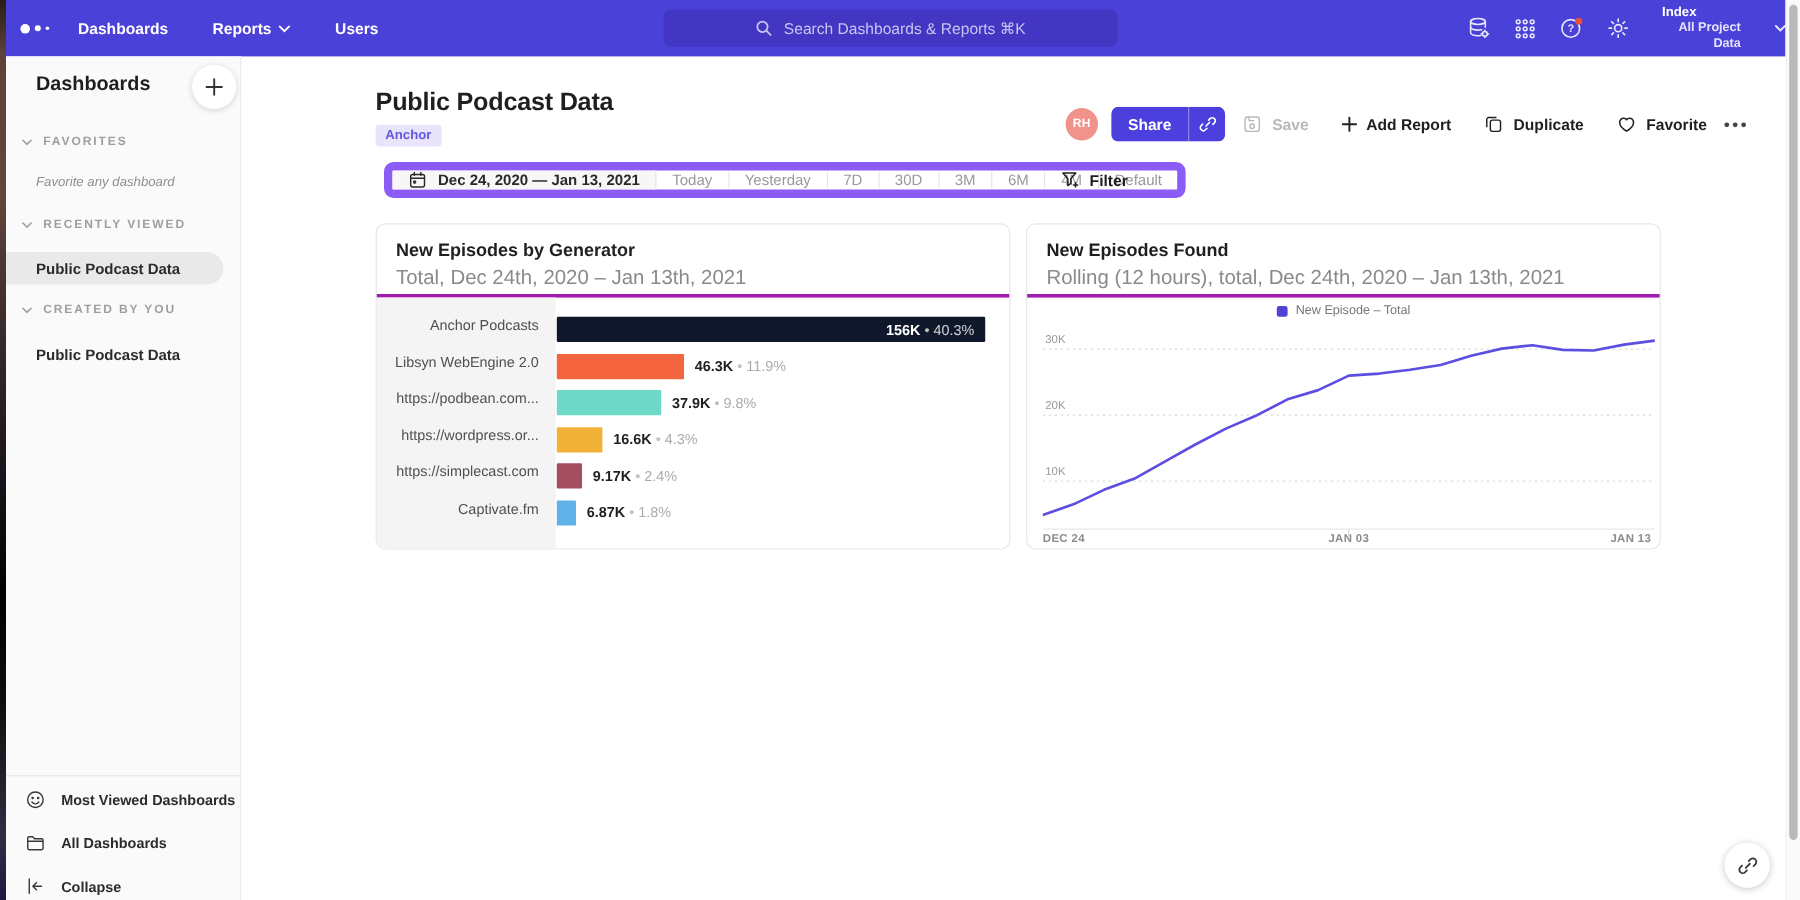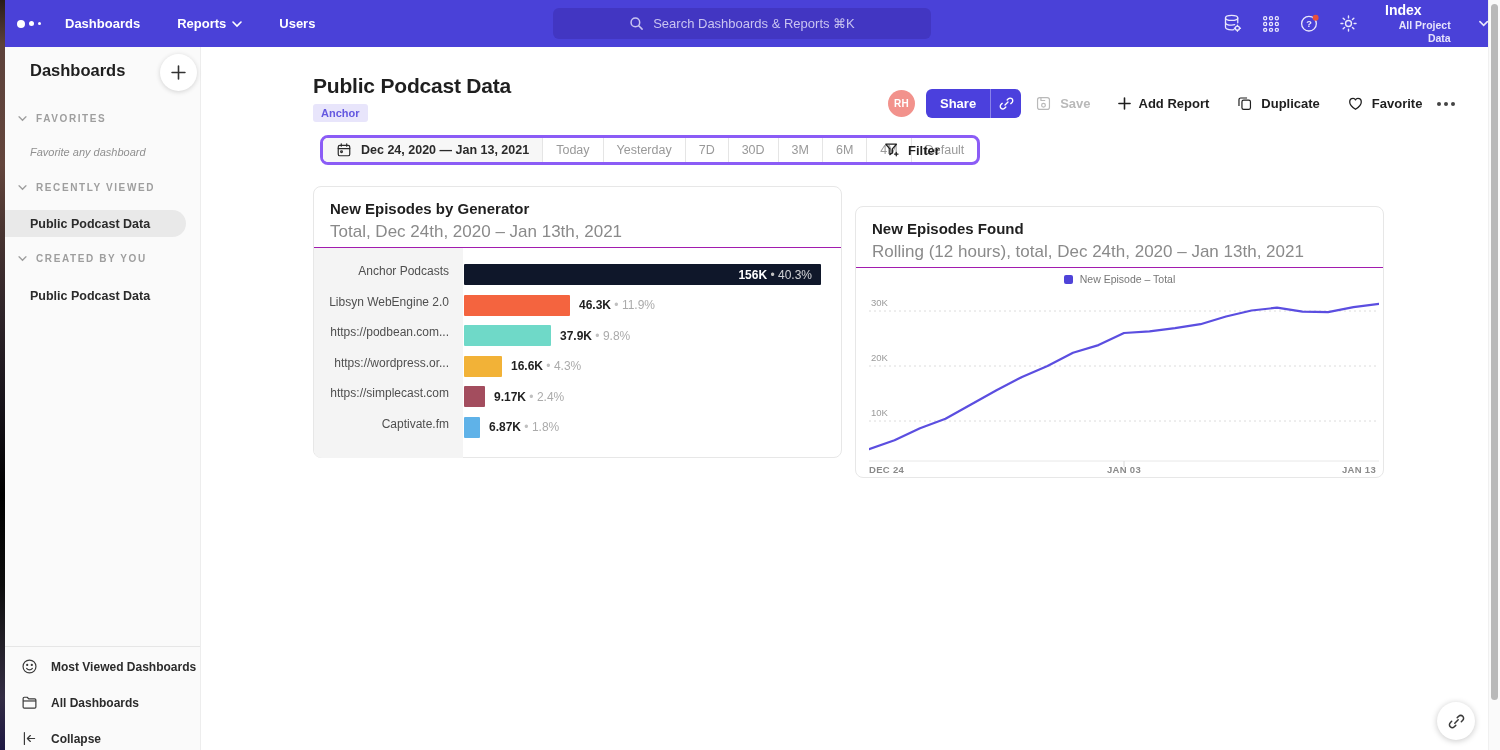--- a/index.html
+++ b/index.html
@@ -21,21 +21,21 @@
   .logo-dots i:nth-child(2){ width:5px; height:5px; }
   .logo-dots i:nth-child(3){ width:3px; height:3px; }
   .nav-menu { display:flex; align-items:center; gap:37px; margin-left:14px; }
   .nav-item { font-size:13px; font-weight:700; color:#fff; display:flex; align-items:center; gap:6px; cursor:pointer; }
   .nav-item svg { margin-top:2px; }
   .nav-search { left:553px; top:8px; width:378px; height:31px; background:#4236c2; border-radius:6px;
     display:flex; align-items:center; justify-content:center; gap:9px; color:#c9c4f1; font-size:13px; cursor:text; }
   .nav-right { position:absolute; left:1222px; top:0; height:47px; display:flex; align-items:center; gap:18px; color:#e9e7fc; }
   .nav-icon { width:22px; height:22px; display:flex; align-items:center; justify-content:center; cursor:pointer; position:relative; }
   .ws { margin-left:8px; line-height:1.25; cursor:pointer; }
-  .ws .ws-name { font-size:14px; font-weight:700; color:#fff; }
+  .ws .ws-name { font-size:11px; font-weight:700; color:#fff; }
   .ws .ws-proj { font-size:10.5px; font-weight:700; color:#e6e3fb;text-align:right; }
   .ws-chev { margin-left:10px; cursor:pointer; }
 
   
   .scroll-track { left:1488px; top:0; width:12px; height:750px; background:#fafafa; border-left:1px solid #f0f0f0; }
   .scroll-thumb { position:absolute; left:2px; top:4px; width:7px; height:696px; border-radius:4px; background:#b9b9b9; }
 
   
   .sidebar { left:5px; top:47px; width:196px; height:703px; background:#fafafa; border-right:1px solid #ededed; }
   .sb-title { position:absolute; left:25px; top:14px; font-size:16.5px; font-weight:700; color:#1e1e1e; }
@@ -62,34 +62,34 @@
   .share-split { display:flex; height:29px; margin-left:11px; border-radius:6px; overflow:hidden; cursor:pointer; }
   .share-main { background:#4b40dd; color:#fff; font-size:13px; font-weight:700; display:flex; align-items:center; padding:0 14px; }
   .share-link { background:#4b40dd; color:#fff; width:31px; display:flex; align-items:center; justify-content:center;
     border-left:1px solid rgba(255,255,255,.35); }
   .act-btn { display:flex; align-items:center; gap:8px; font-size:13px; font-weight:700; color:#1f1f1f; cursor:pointer; white-space:nowrap; }
   .act-btn.disabled { color:#b9b9b9; cursor:default; }
   .kebab { display:flex; gap:3px; cursor:pointer; }
   .kebab i { width:4px; height:4px; border-radius:50%; background:#444; display:block; }
 
   
-  .toolbar { left:320px; top:135px; height:30px; display:flex; border:3px solid #8b5cf6; border-radius:8px;
+  .toolbar { left:320px; top:135px; height:30px; display:flex; border:7px solid #8b5cf6; border-radius:8px;
     overflow:hidden; background:#fff; }
   .tb-seg { display:flex; align-items:center; padding:0 13px; font-size:12.5px; color:#999;
     border-right:1px solid #e5e5e5; cursor:pointer; white-space:nowrap; }
   .tb-seg:last-child { border-right:none; }
   .tb-date { gap:9px; color:#2a2a2a; font-weight:700; background:#f7f7f7; }
   .filter-btn { left:884px; top:135px; height:30px; display:flex; align-items:center; gap:8px;
     font-size:13px; font-weight:700; color:#1f1f1f; cursor:pointer; }
 
   
   .card { border:1px solid #e7e7e7; border-radius:8px; background:#fff; }
   .card1 { left:313px; top:186px; width:529px; height:272px; }
-  .card2 { left:855px; top:186px; width:529px; height:272px;margin-top:20px; }
-  .card-head { padding:13px 16px 11px; border-bottom:1px solid #a21caf; height:61px; }
+  .card2 { left:855px; top:186px; width:529px; height:272px; }
+  .card-head { padding:13px 16px 11px; border-bottom:3px solid #a21caf; height:61px; }
   .card-title { font-size:15px; font-weight:700; color:#1f1f1f; margin-bottom:5px; }
   .card-sub { font-size:17px; color:#8a8a8a; }
 
   
   .bar-body { position:relative; height:210px; }
   .bar-labelcol { position:absolute; left:0; top:0; bottom:0; width:149px; background:#f4f4f4;
     border-bottom-left-radius:8px; }
   .bar-rows { position:absolute; left:0; top:16px; right:0; }
   .bar-row { display:flex; align-items:flex-start; height:30.5px; }
   .bar-cat { width:149px; flex:none; text-align:right; padding-right:14px; font-size:12px; color:#4f4f4f; }

